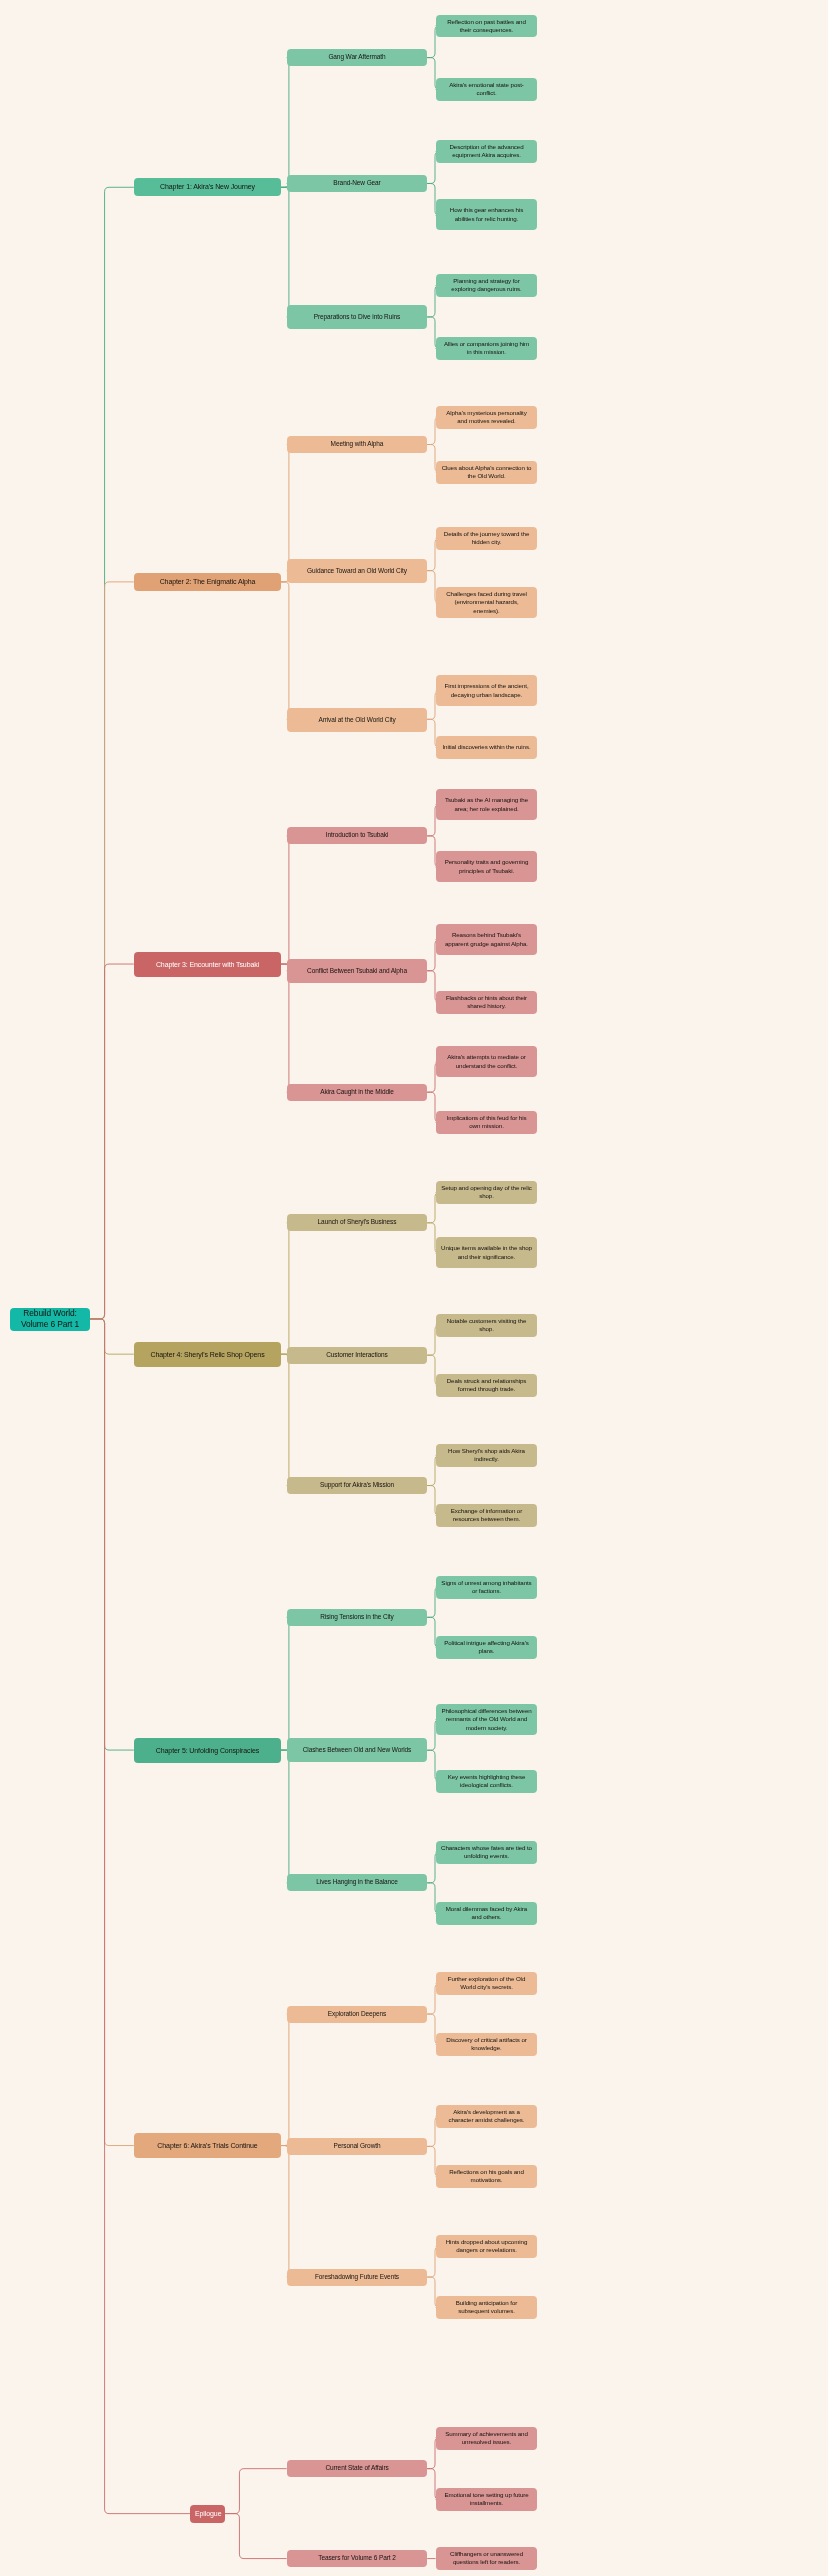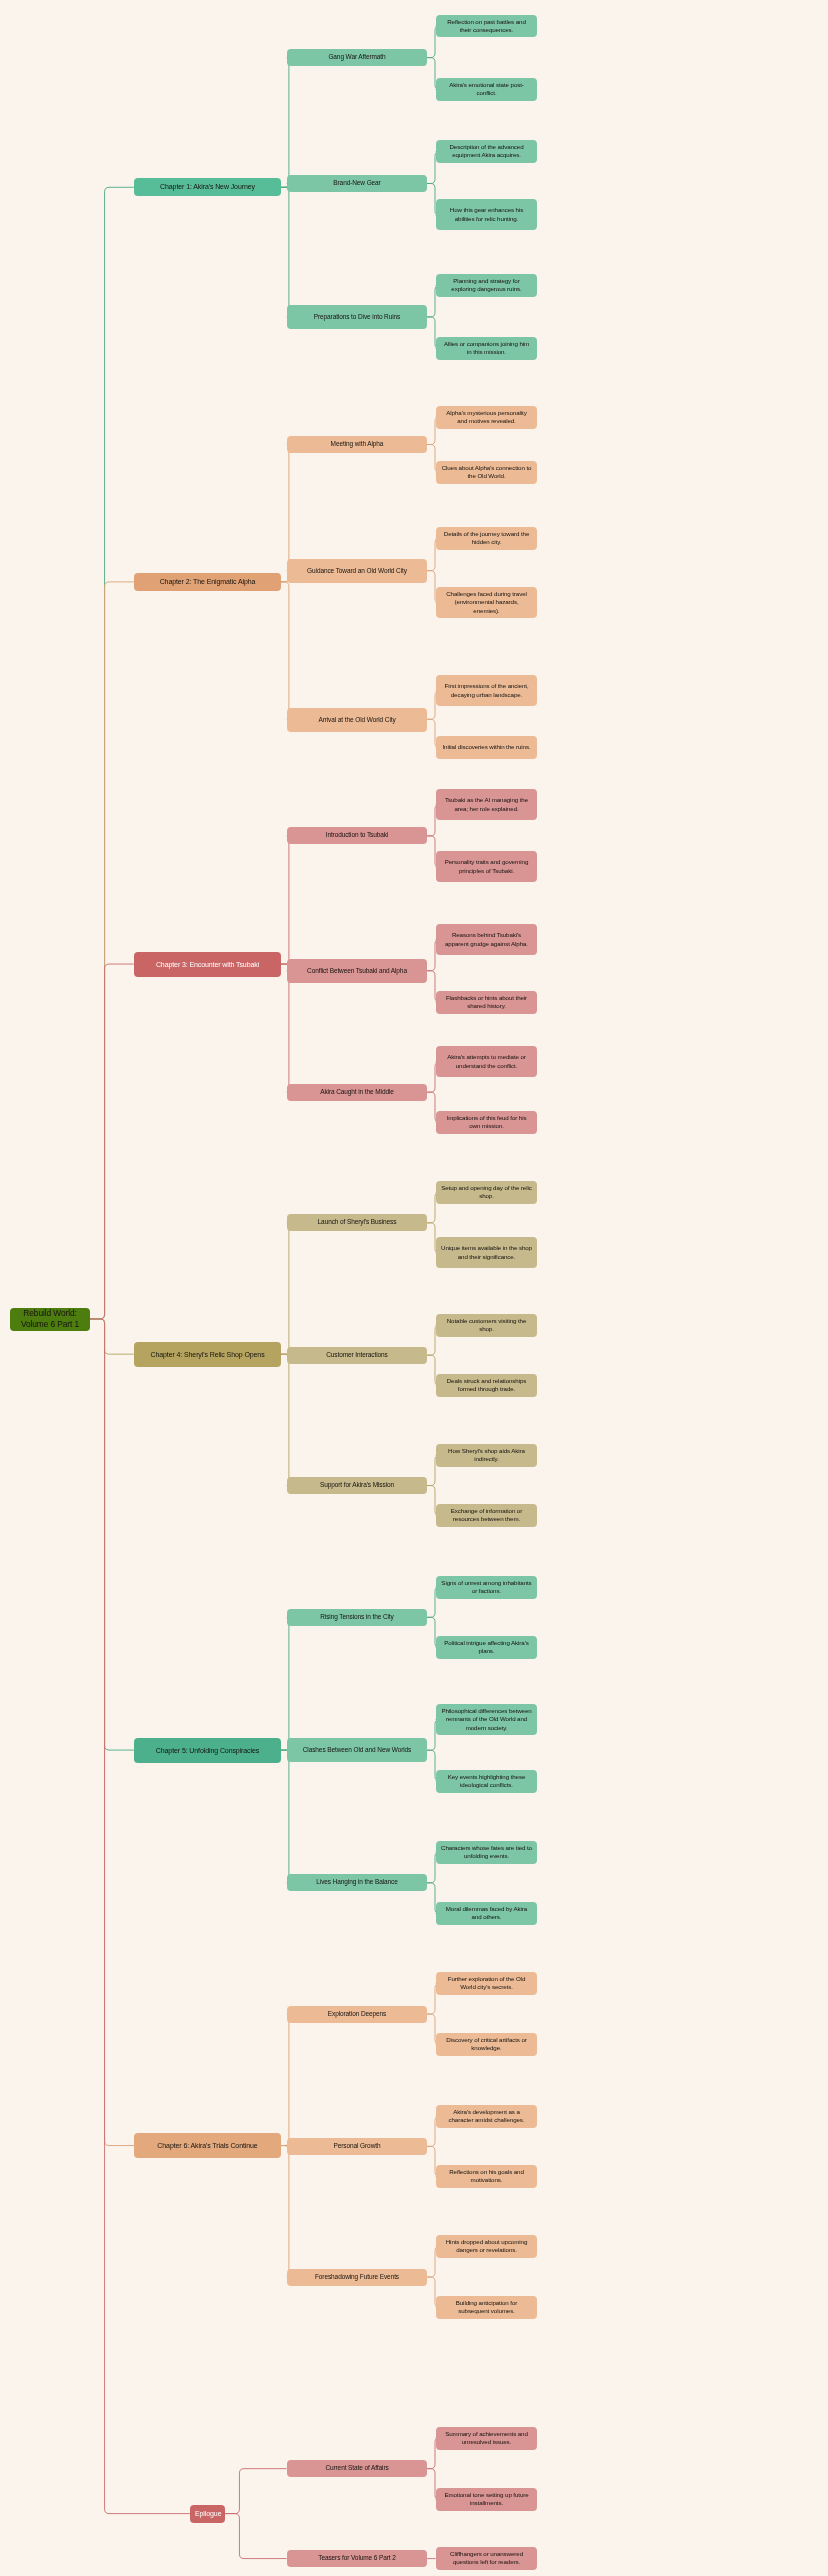--- a/index.html
+++ b/index.html
@@ -293,17 +293,17 @@
     </div>
     <div class="node lvl3" style="left: 436px; top: 2547px; width: 101px; min-height: 22.5px; height: 22.5px; background: rgb(217, 148, 148);">
       <span>Cliffhangers or unanswered questions left for readers.</span>
     </div>
     <div class="node lvl2" style="left: 287px; top: 2550px; width: 140px; min-height: 17px; height: 17px; background: rgb(217, 148, 148);">
       <span>Teasers for Volume 6 Part 2</span>
     </div>
     <div class="node lvl1 white-text" style="left: 190px; top: 2505px; width: 35px; min-height: 18px; height: 18px; background: rgb(202, 101, 101);">
       <span>Epilogue</span>
     </div>
-    <div class="node root" style="left: 10px; top: 1308px; width: 80px; min-height: 22.5px; height: 22.5px; background: #4d7c0f;">
+    <div class="node root" style="left: 10px; top: 1308px; width: 80px; min-height: 22.5px; height: 22.5px; background: #14b8a6;">
       <span>Rebuild World: Volume 6 Part 1</span>
     </div>
   </div>
 
 
 </body></html>

